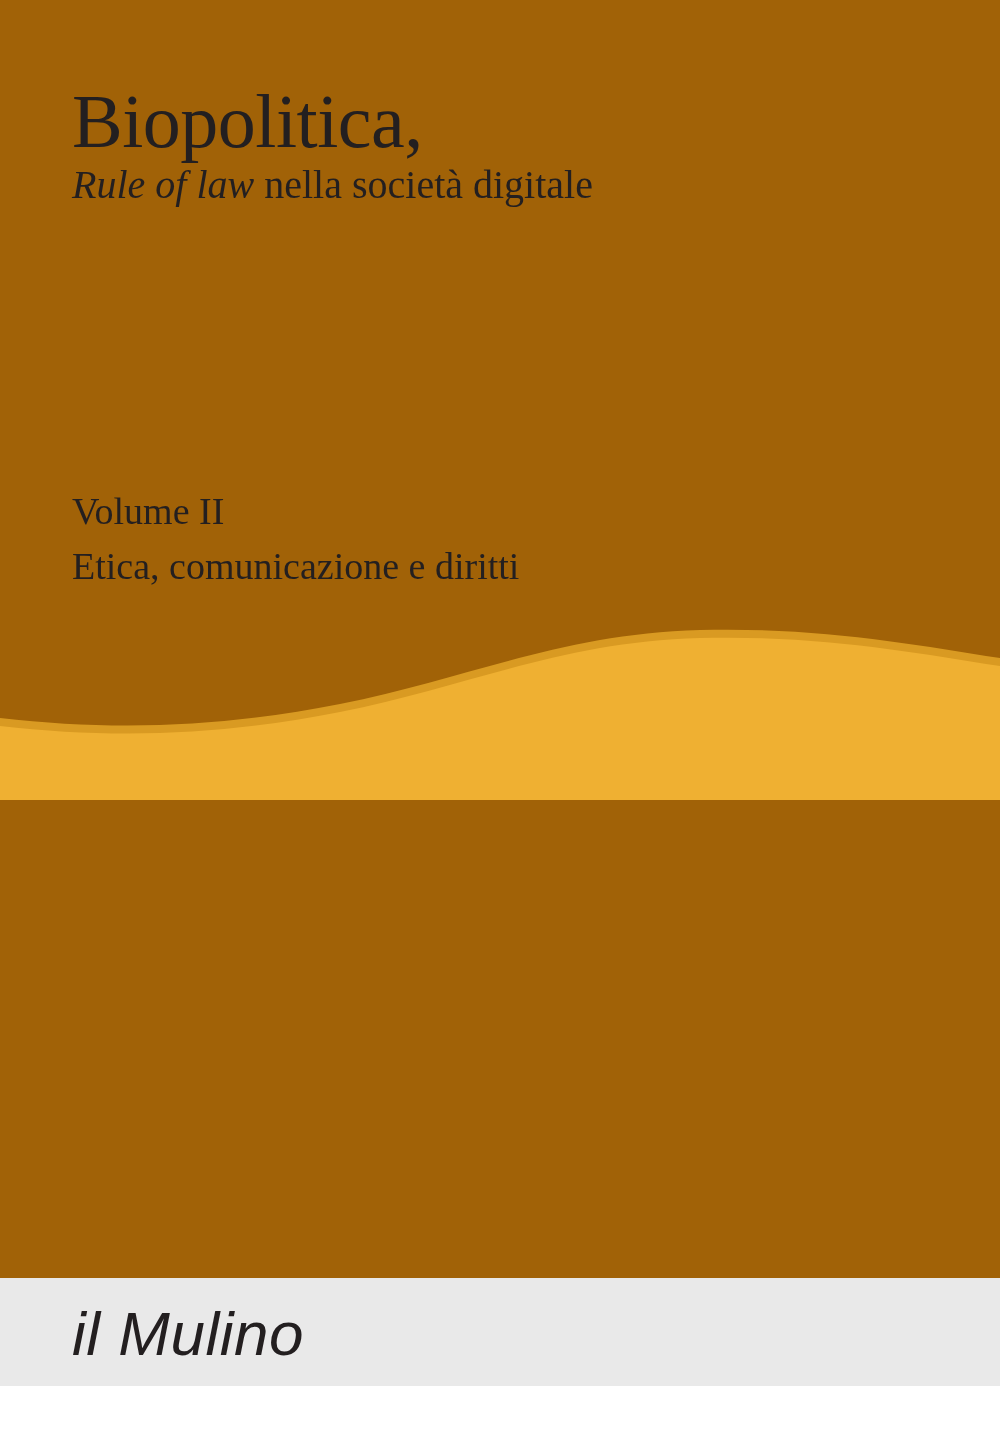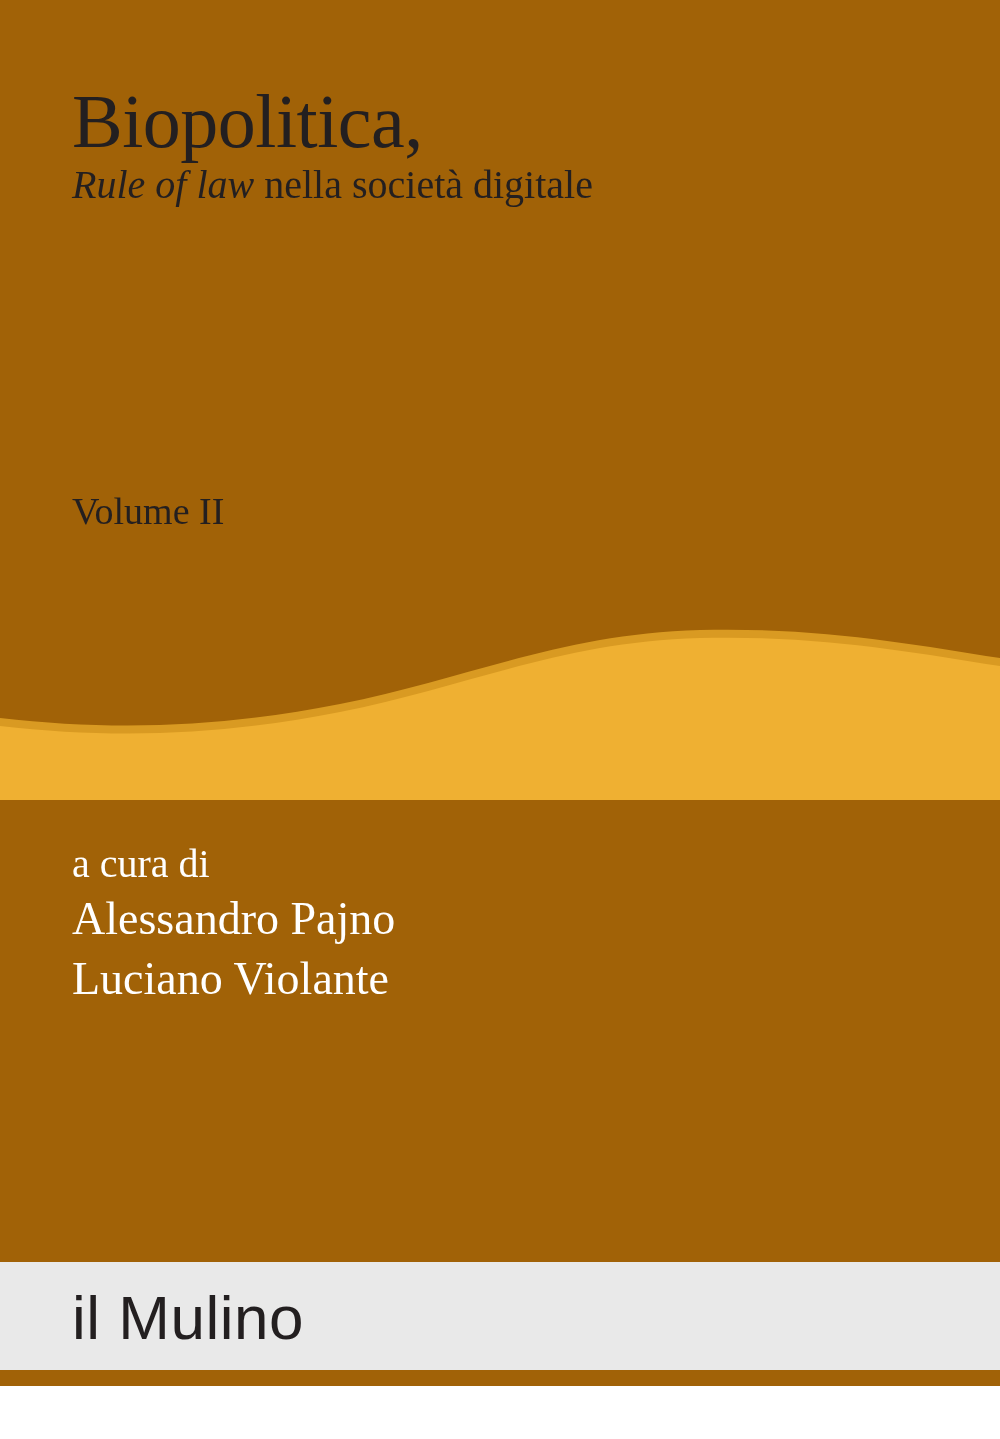--- a/index.html
+++ b/index.html
@@ -75,24 +75,25 @@
   }
   .editor-name {
     color: #ffffff;
     font-size: 46px;
     line-height: 1.3;
   }
   
   #footer {
     position: absolute;
     left: 0;
-    bottom: 16px;
+    bottom: 0;
     width: 1000px;
     height: 108px;
     background: #e9e9e9;
+    font-style: italic;
   }
   #publisher {
     position: absolute;
     left: 72px;
     top: 20px;
     color: #231f20;
     font-size: 62px;
     letter-spacing: 0.5px;
     font-family: "Liberation Sans", sans-serif;
     font-weight: 400;
@@ -110,25 +111,21 @@
     </svg>
   </div>
 
   <div id="title-block" class="text-block">
     <div class="title-line">Biopolitica,</div>
     <div id="subtitle"><span class="it">Rule of law</span><span> nella società digitale</span></div>
   </div>
 
   <div id="volume-block" class="text-block">
     <div class="volume-line">Volume II</div>
+    <div class="volume-line">Etica, comunicazione e diritti</div>
   </div>
 
-  <div id="editors-block">
-    <div class="editor-intro">a cura di</div>
-    <div class="editor-name">Alessandro Pajno</div>
-    <div class="editor-name">Luciano Violante</div>
-  </div>
 
   <div id="footer">
     <div id="publisher">il Mulino</div>
   </div>
 
 </div>
 
 </body></html>

